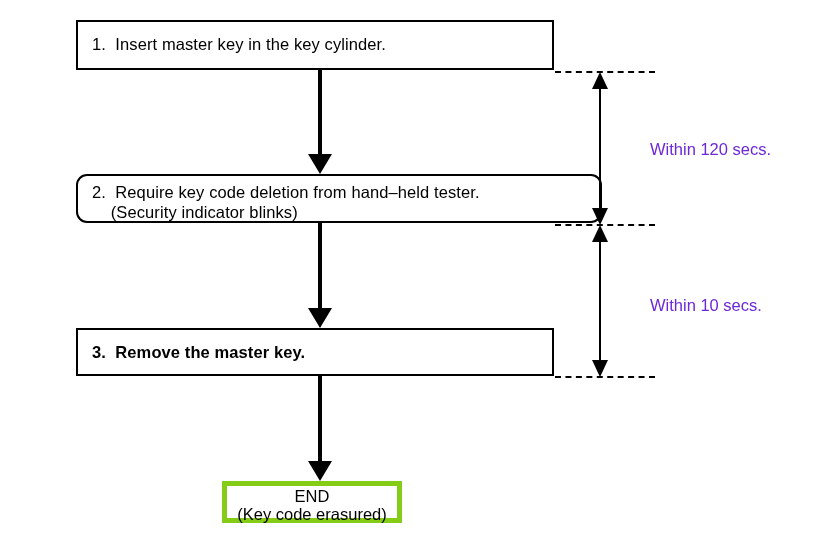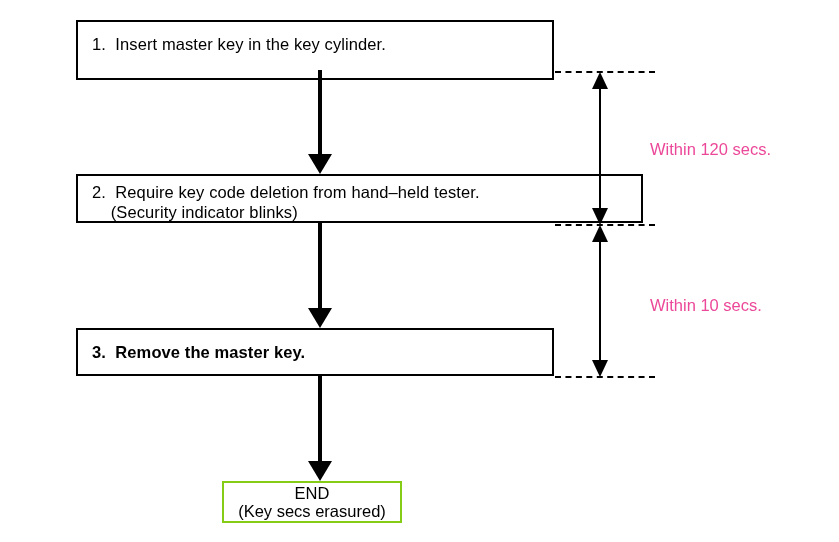--- a/index.html
+++ b/index.html
@@ -36,35 +36,35 @@
     letter-spacing: 0.1px;
     white-space: pre;
     color: #000;
   }
   .step-line-1 { top: 11px; }
   .step-line-2 { top: 11px; }
   .step-two-line .step-line-1 { top: 5px; }
   .step-two-line .step-line-2 { top: 25px; }
 
   
-  #box-1 { left: 76px;  top: 20px;  width: 478px; height: 60px; }
-  
-  #box-2 { left: 76px;  top: 174px; width: 567px; height: 49px; }
+  #box-1 { left: 76px;  top: 20px;  width: 478px; height: 50px; }
+  
+  #box-2 { left: 76px;  top: 174px; width: 526px; height: 49px; border-radius: 11px; }
   
   #box-3 { left: 76px;  top: 328px; width: 478px; height: 48px; font-weight: bold; }
 
   
   #end-box {
     position: absolute;
     box-sizing: border-box;
     left: 222px;
     top: 481px;
     width: 180px;
     height: 42px;
-    border: 2px solid #84cc16;
+    border: 5px solid #84cc16;
     background: #ffffff;
   }
   .end-text {
     position: absolute;
     left: 0;
     width: 100%;
     text-align: center;
     font-size: 16.5px;
     line-height: 19px;
     white-space: pre;
@@ -141,21 +141,21 @@
   #dim-10-arrow-top  { top: 225px; }
   #dim-10-arrow-bot  { top: 360px; }
 
   
   .timing-label {
     position: absolute;
     left: 650px;
     font-size: 16.5px;
     line-height: 20px;
     white-space: pre;
-    color: #ec4899;
+    color: #6d28d9;
   }
   #timing-label-120 { top: 139px; }
   #timing-label-10  { top: 295px; }
 </style>
 </head>
 <body>
 
 <div id="canvas">
 
   <div class="step-box" id="box-1">
@@ -175,21 +175,21 @@
 
   <div class="step-box" id="box-3">
     <span class="step-text step-line-1">3.  Remove the master key.</span>
   </div>
 
   <div class="connector" id="connector-3-end"></div>
   <div class="arrowhead-down" id="arrowhead-3-end"></div>
 
   <div id="end-box">
     <span class="end-text end-line-1">END</span>
-    <span class="end-text end-line-2">(Key secs erasured)</span>
+    <span class="end-text end-line-2">(Key code erasured)</span>
   </div>
 
   <div class="extension-line" id="ext-line-top"></div>
   <div class="extension-line" id="ext-line-mid"></div>
   <div class="extension-line" id="ext-line-bot"></div>
 
   <div class="dim-line" id="dim-line-120"></div>
   <div class="arrowhead-up-small" id="dim-120-arrow-top"></div>
   <div class="arrowhead-down-small" id="dim-120-arrow-bot"></div>
   <span class="timing-label" id="timing-label-120">Within 120 secs.</span>

